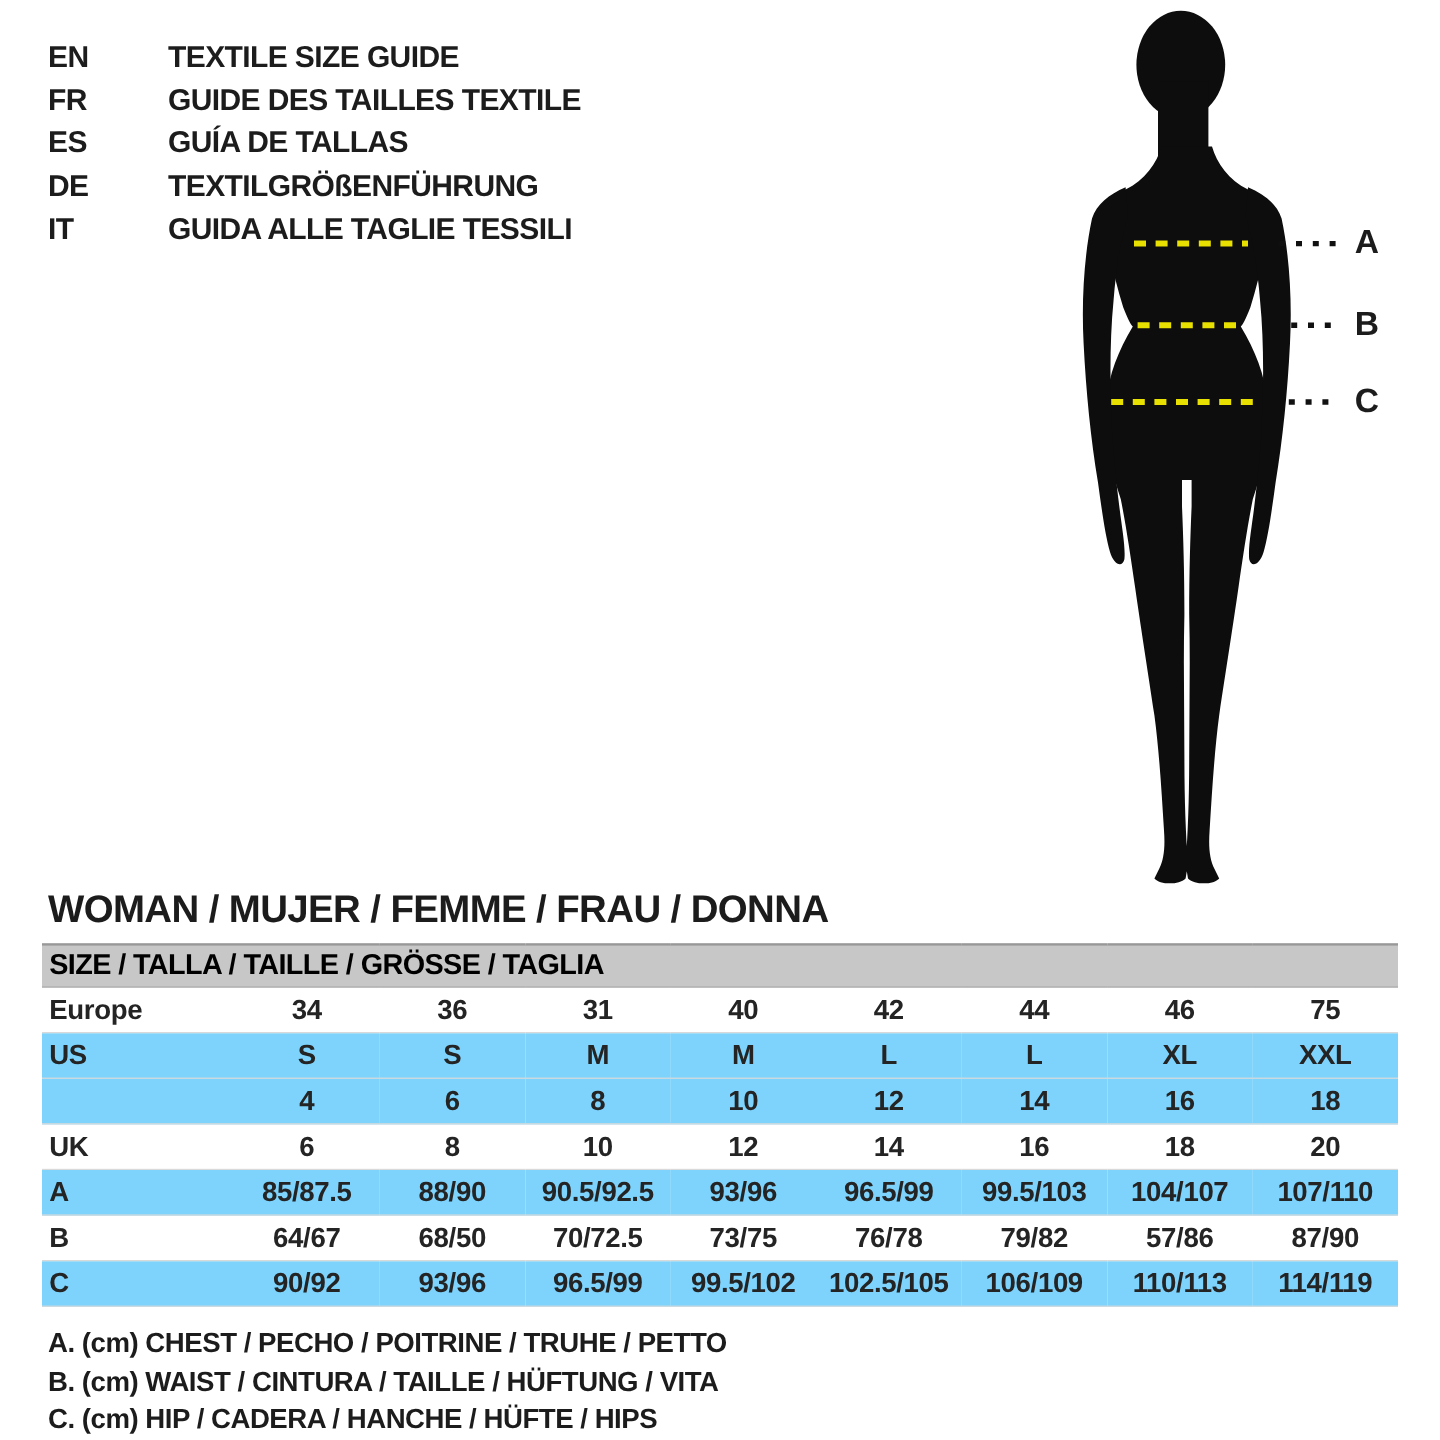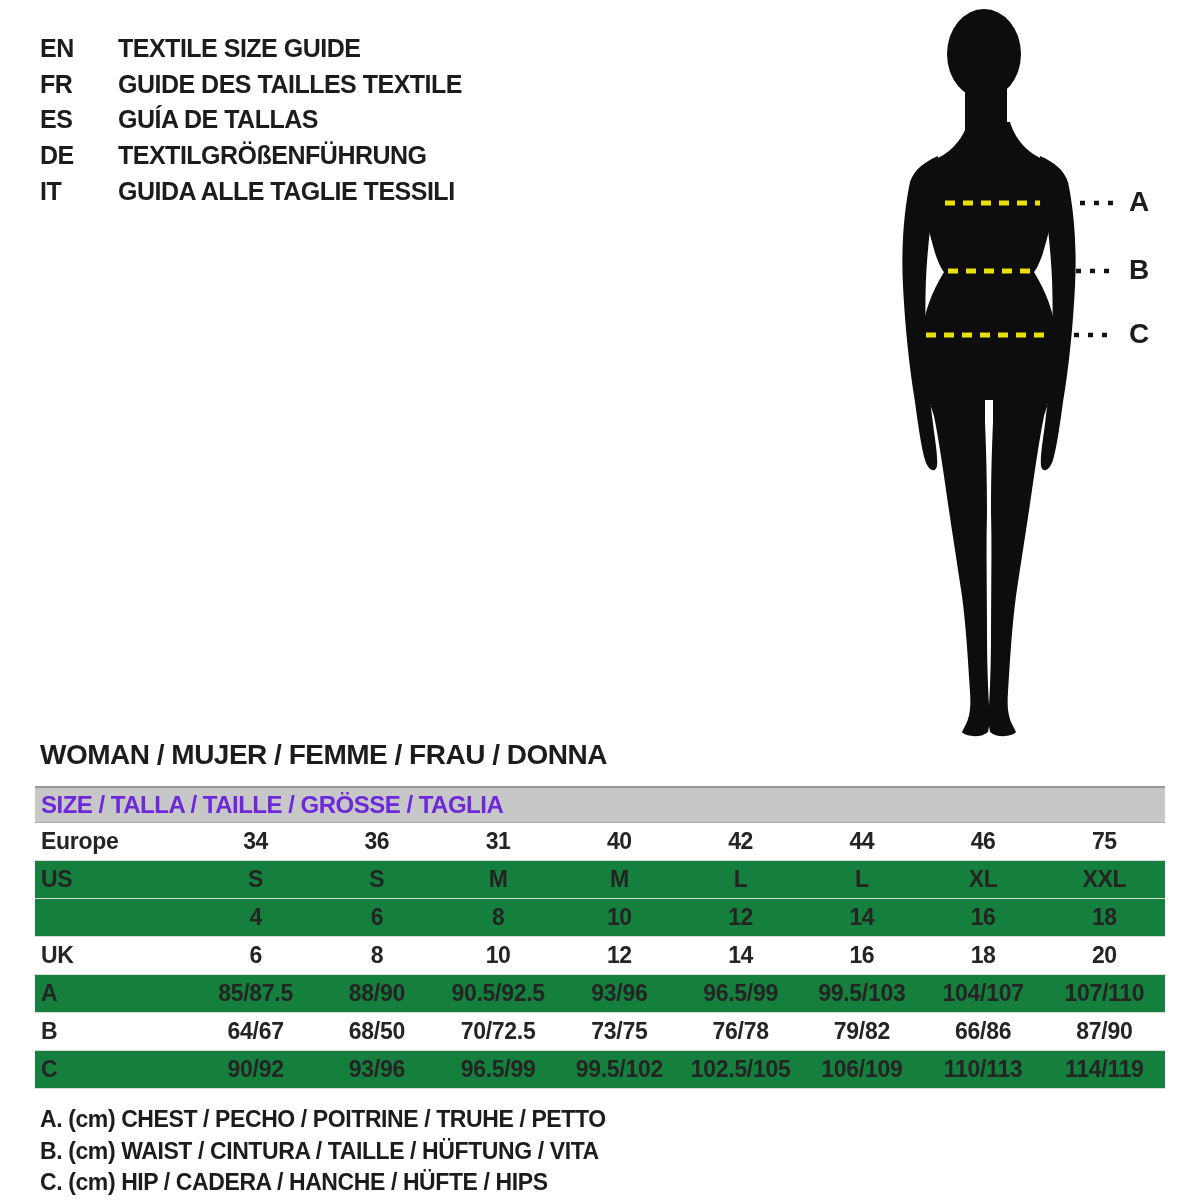--- a/index.html
+++ b/index.html
@@ -2,54 +2,54 @@
 <html><head>
 <meta charset="utf-8">
 <style>
   html,body{margin:0;padding:0;}
   body{
     width:1200px;height:1200px;position:relative;background:#ffffff;
     font-family:"Liberation Sans",sans-serif;color:#1c1c1c;overflow:hidden;
   }
   
   .lang-block{position:absolute;left:40px;top:31px;}
-  .lang-row{display:flex;height:35.6px;align-items:center;}
+  .lang-row{display:flex;height:35.6px;align-items:center;gap:22px;}
   .lang-code{width:78px;font-size:25px;font-weight:700;letter-spacing:-0.5px;}
   .lang-label{font-size:25px;font-weight:700;letter-spacing:-0.5px;white-space:nowrap;}
 
   
   .figure-wrap{position:absolute;left:880px;top:4px;width:260px;height:736px;}
   .measure-label{
     position:absolute;left:1124px;width:30px;text-align:center;
     font-size:28px;font-weight:700;
   }
   .ml-a{top:186px;} .ml-b{top:254px;} .ml-c{top:318px;}
 
   
   .section-title{
-    position:absolute;left:40px;top:739px;font-size:28px;font-weight:700;
+    position:absolute;left:40px;top:739px;font-size:32px;font-weight:700;
     letter-spacing:-0.5px;white-space:nowrap;
   }
 
   
   .size-table{
     position:absolute;left:35px;top:786px;width:1130px;
     border-collapse:collapse;table-layout:fixed;
   }
   .size-table thead td{
     background:#c7c7c7;height:32px;font-size:24px;font-weight:700;
     letter-spacing:-0.5px;padding-left:6px;
-    border-top:2px solid #989898;border-bottom:1px solid #ababab;color:#6d28d9;
+    border-top:2px solid #989898;border-bottom:1px solid #ababab;color:#000000;
   }
   .size-table tbody td{
     height:35px;font-size:23px;font-weight:700;letter-spacing:-0.3px;
     text-align:center;border-bottom:1px solid #d9d9d9;color:#242424;
   }
   .size-table tbody td.row-label{text-align:left;padding-left:6px;margin-top:32px;}
-  .size-table tbody tr.striped td{background:#15803d;}
+  .size-table tbody tr.striped td{background:#7dd3fc;}
 
   
   .legend{position:absolute;left:40px;top:1092px;margin-top:12px;}
   .legend-line{
     height:31.5px;display:flex;align-items:center;
     font-size:23px;font-weight:700;letter-spacing:-0.4px;white-space:nowrap;
   }
 </style>
 </head>
 <body>
@@ -239,21 +239,21 @@
         <td>107/110</td>
       </tr>
       <tr>
         <td class="row-label">B</td>
         <td>64/67</td>
         <td>68/50</td>
         <td>70/72.5</td>
         <td>73/75</td>
         <td>76/78</td>
         <td>79/82</td>
-        <td>66/86</td>
+        <td>57/86</td>
         <td>87/90</td>
       </tr>
       <tr class="striped">
         <td class="row-label">C</td>
         <td>90/92</td>
         <td>93/96</td>
         <td>96.5/99</td>
         <td>99.5/102</td>
         <td>102.5/105</td>
         <td>106/109</td>

